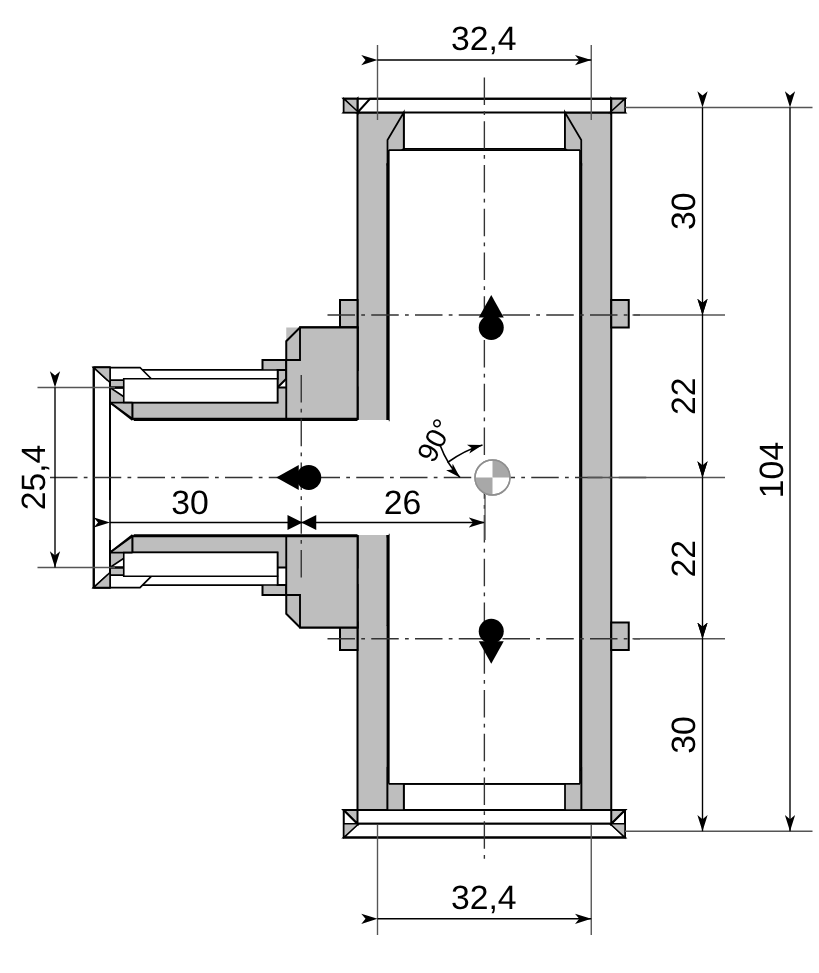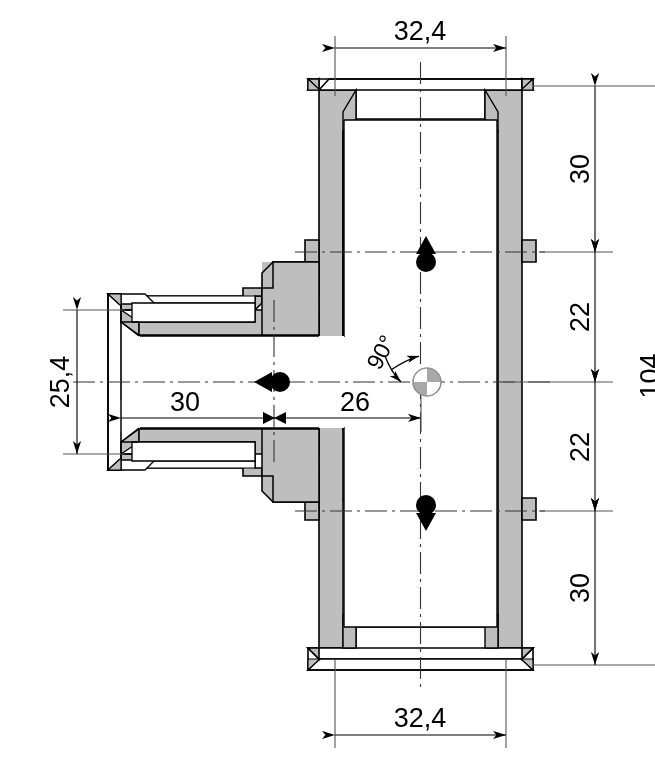--- a/index.html
+++ b/index.html
@@ -10,21 +10,20 @@
   body {
     width: 655px;
     height: 778px;
     font-family: "Liberation Sans", sans-serif;
     overflow: hidden;
   }
   #drawing-root {
     position: relative;
     width: 540px;
     height: 778px;
-    padding-left: 33px;
   }
   svg.cad {
     display: block;
     width: 655px;
     height: 778px;
   }
   .dim-text {
     font-family: "Liberation Sans", sans-serif;
     font-size: 27px;
     fill: #000000;

